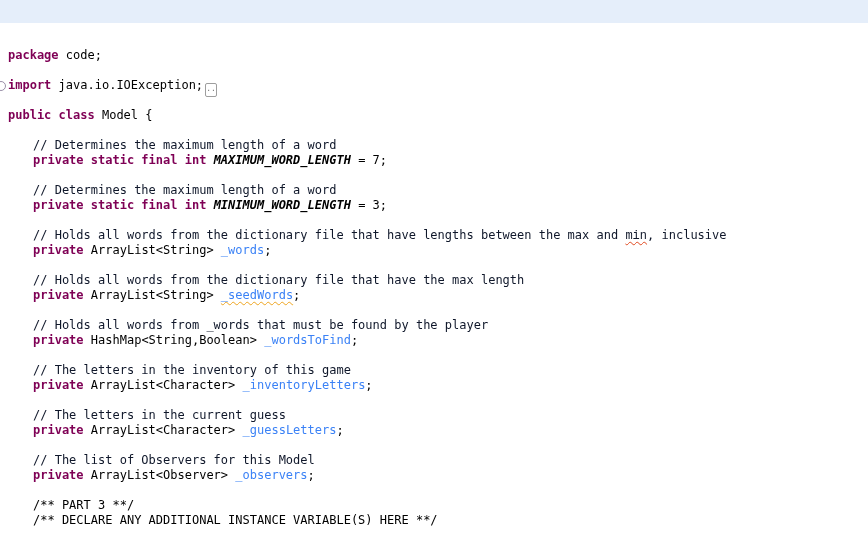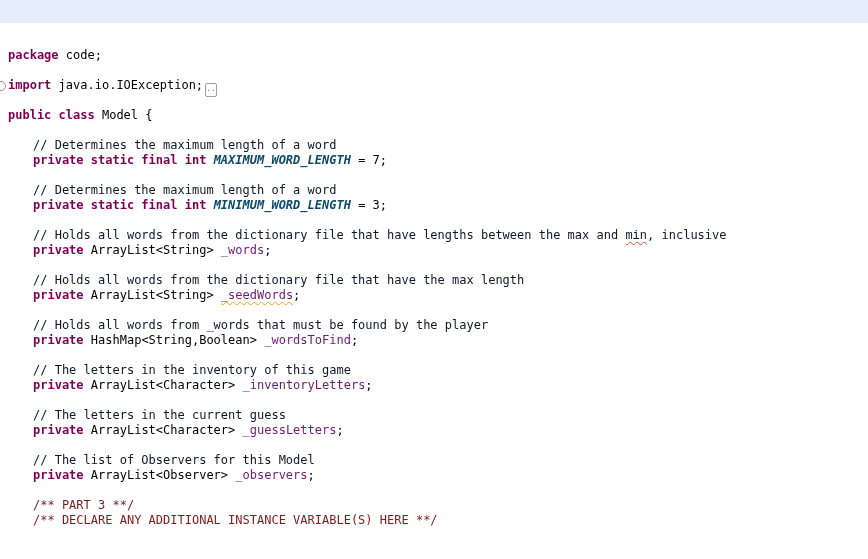--- a/index.html
+++ b/index.html
@@ -27,23 +27,23 @@
     z-index: 0;
   }
   .line {
     position: relative;
     height: 15px;
     z-index: 1;
   }
   .kw  { color: #7f0055; font-weight: bold; }
   .pl  { color: #000000; }
   .cm  { color: #0f172a; }
-  .jd  { color: #7f1d1d; }
-  .fld { color: #701a75; }
-  .cst { color: #0c4a6e; font-weight: bold; font-style: italic; }
+  .jd  { color: #000000; }
+  .fld { color: #3b82f6; }
+  .cst { color: #000000; font-weight: bold; font-style: italic; }
   .sq-red {
     text-decoration-line: underline;
     text-decoration-style: wavy;
     text-decoration-color: #e0491f;
     text-decoration-thickness: 1px;
     text-underline-offset: 2px;
     font-family: Liberation Mono, monospace;
   }
   .sq-org {
     text-decoration-line: underline;

